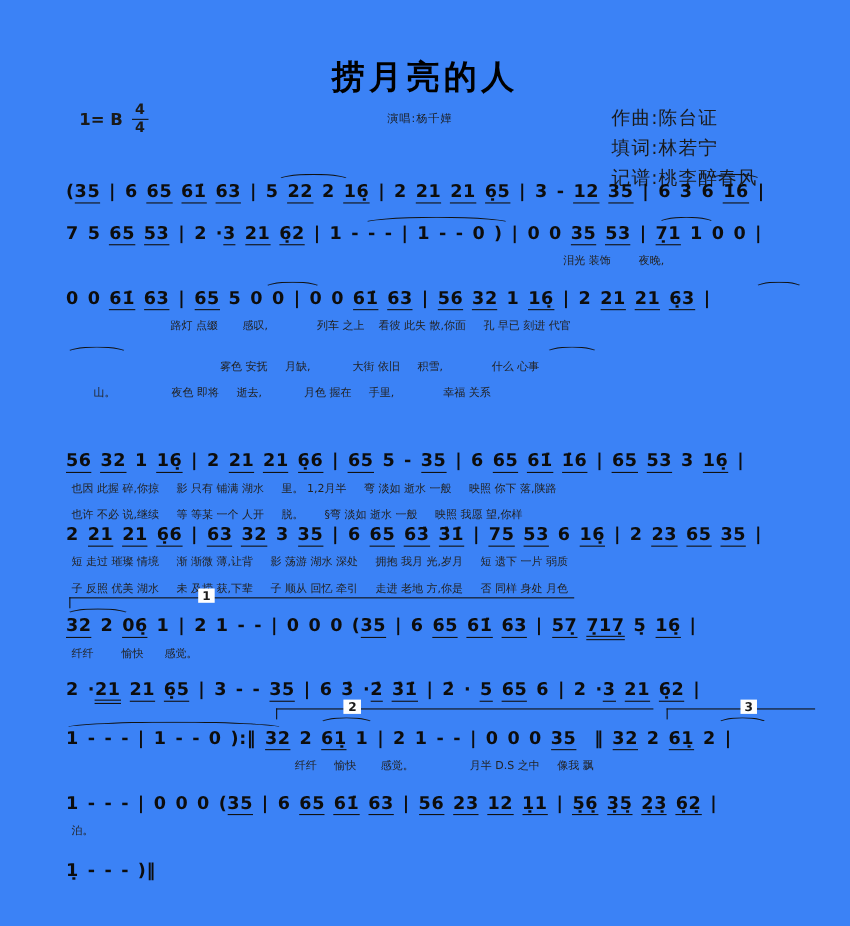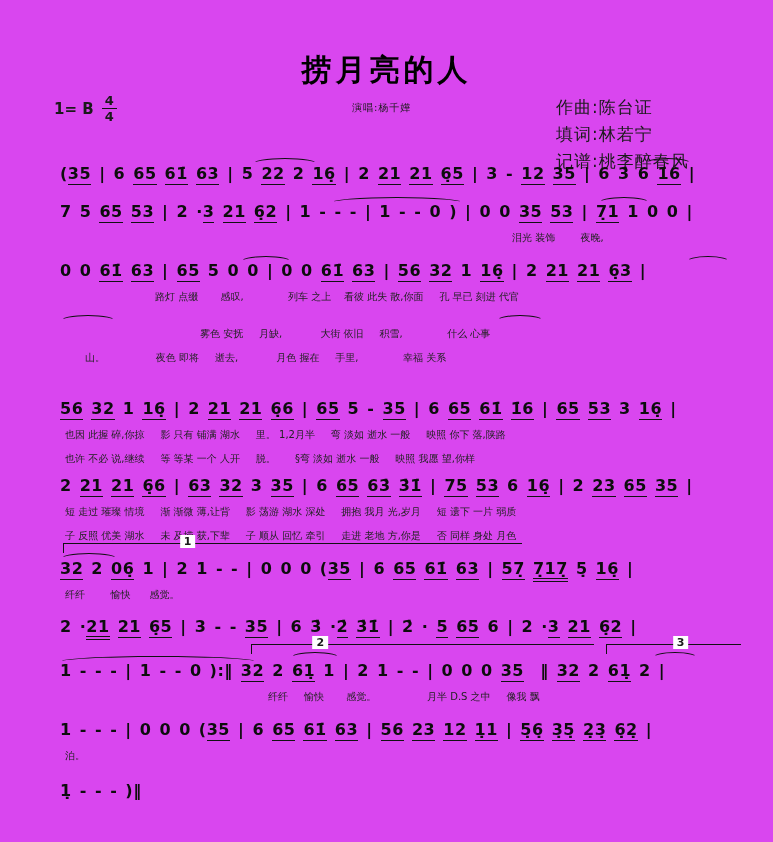--- a/index.html
+++ b/index.html
@@ -1,24 +1,24 @@
 <!DOCTYPE html>
 <html><head>
 <meta charset="utf-8">
 <style>
   html,body{margin:0;padding:0;background:#ffffff;}
   .sheet{
-    position:relative;width:773px;height:842px;background:#d946ef;
+    position:relative;width:773px;height:842px;background:#3b82f6;
     font-family:"DejaVu Sans","Liberation Sans",sans-serif;color:#1a1a1a;overflow:hidden;text-decoration:underline;
   }
   .title{
     position:absolute;top:50px;left:0;width:100%;text-align:center;
     font-size:30px;font-weight:bold;letter-spacing:4px;color:#000;
   }
-  .keysig{position:absolute;left:54px;top:94px;font-size:15px;font-weight:bold;display:flex;align-items:center;gap:8px;justify-content:flex-end;}
+  .keysig{position:absolute;left:72px;top:94px;font-size:15px;font-weight:bold;display:flex;align-items:center;gap:8px;justify-content:flex-end;}
   .frac{display:inline-flex;flex-direction:column;align-items:center;line-height:1;font-size:13px;font-weight:bold;}
   .frac .t{border-bottom:1.5px solid #111;padding:0 3px 1px;}
   .frac .b{padding-top:1px;}
   .singer{position:absolute;left:352px;top:101px;font-size:10px;letter-spacing:1px;}
   .credit{position:absolute;left:556px;font-size:17px;letter-spacing:1px;}
   .mline{position:absolute;left:60px;width:700px;}
   .notes{
     font-size:16px;font-weight:bold;letter-spacing:0.5px;word-spacing:2px;
     white-space:pre;line-height:22px;color:#0d0d0d;
   }
@@ -58,21 +58,21 @@
         <div class="lyr" style="padding-left: 452px;">泪光 装饰        夜晚,</div>
       </div>
       <div class="mline" style="top: 260px;">
         <div class="notes">0 0 <span class="b1">61̇</span> <span class="b1">63</span> | <span class="b1">65</span> 5 0 0 | 0 0 <span class="b1">61̇</span> <span class="b1">63</span> | <span class="b1">56</span> <span class="b1">32</span> 1 <span class="b1">16̣</span> | 2 <span class="b1">21</span> <span class="b1">21</span> <span class="b1">6̣3</span> |</div>
         <div class="lyr" style="padding-left: 95px;">路灯 点缀       感叹,              列车 之上    看彼 此失 散,你面     孔 早已 刻进 代官</div>
       </div>
       <div class="mline" style="top: 319px;">
         <div class="lyr" style="padding-left: 140px;">雾色 安抚     月缺,            大街 依旧     积雪,              什么 心事</div>
         <div class="lyr" style="padding-left: 25px;">山。                夜色 即将     逝去,            月色 握在     手里,              幸福 关系</div>
       </div>
-      <div class="mline" style="top: 398px;">
+      <div class="mline" style="top: 408px;">
         <div class="notes"><span class="b1">56</span> <span class="b1">32</span> 1 <span class="b1">16̣</span> | 2 <span class="b1">21</span> <span class="b1">21</span> <span class="b1">6̣6</span> | <span class="b1">65</span> 5 - <span class="b1">35</span> | 6 <span class="b1">65</span> <span class="b1">61̇</span> <span class="b1">1̇6</span> | <span class="b1">65</span> <span class="b1">53</span> 3 <span class="b1">16̣</span> |</div>
         <div class="lyr" style="padding-left: 5px;">也因 此握 碎,你掠     影 只有 铺满 湖水     里。 1,2月半     弯 淡如 逝水 一般     映照 你下 落,陕路</div>
         <div class="lyr" style="padding-left: 5px;">也许 不必 说,继续     等 等某 一个 人开     脱。      §弯 淡如 逝水 一般     映照 我愿 望,你样</div>
       </div>
       <div class="mline" style="top: 475px;">
         <div class="notes">2 <span class="b1">21</span> <span class="b1">21</span> <span class="b1">6̣6</span> | <span class="b1">63</span> <span class="b1">32</span> 3 <span class="b1">35</span> | 6 <span class="b1">65</span> <span class="b1">63̇</span> <span class="b1">3̇1̇</span> | <span class="b1">75</span> <span class="b1">53</span> 6 <span class="b1">16̣</span> | 2 <span class="b1">23</span> <span class="b1">65</span> <span class="b1">35</span> |</div>
         <div class="lyr" style="padding-left: 5px;">短 走过 璀璨 情境     渐 渐微 薄,让背     影 荡游 湖水 深处     拥抱 我月 光,岁月     短 遗下 一片 弱质</div>
         <div class="lyr" style="padding-left: 5px;">子 反照 优美 湖水     未 及捞 获,下辈     子 顺从 回忆 牵引     走进 老地 方,你是     否 同样 身处 月色</div>
       </div>
       <div class="mline" style="top: 558px;">

